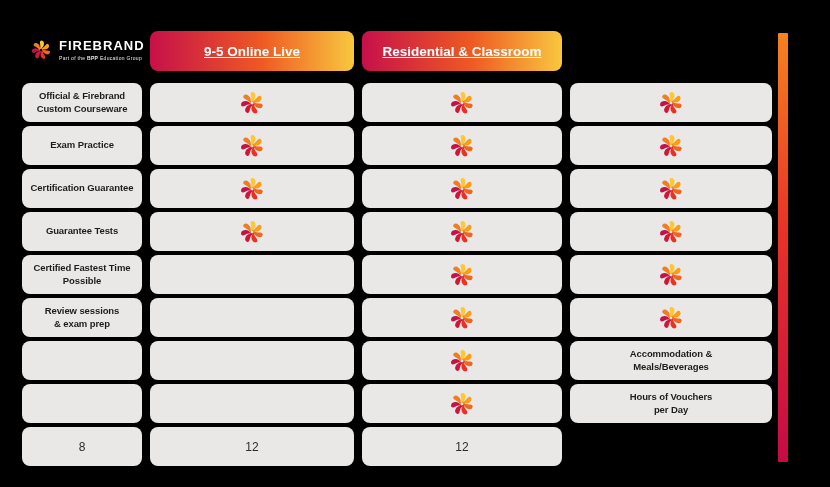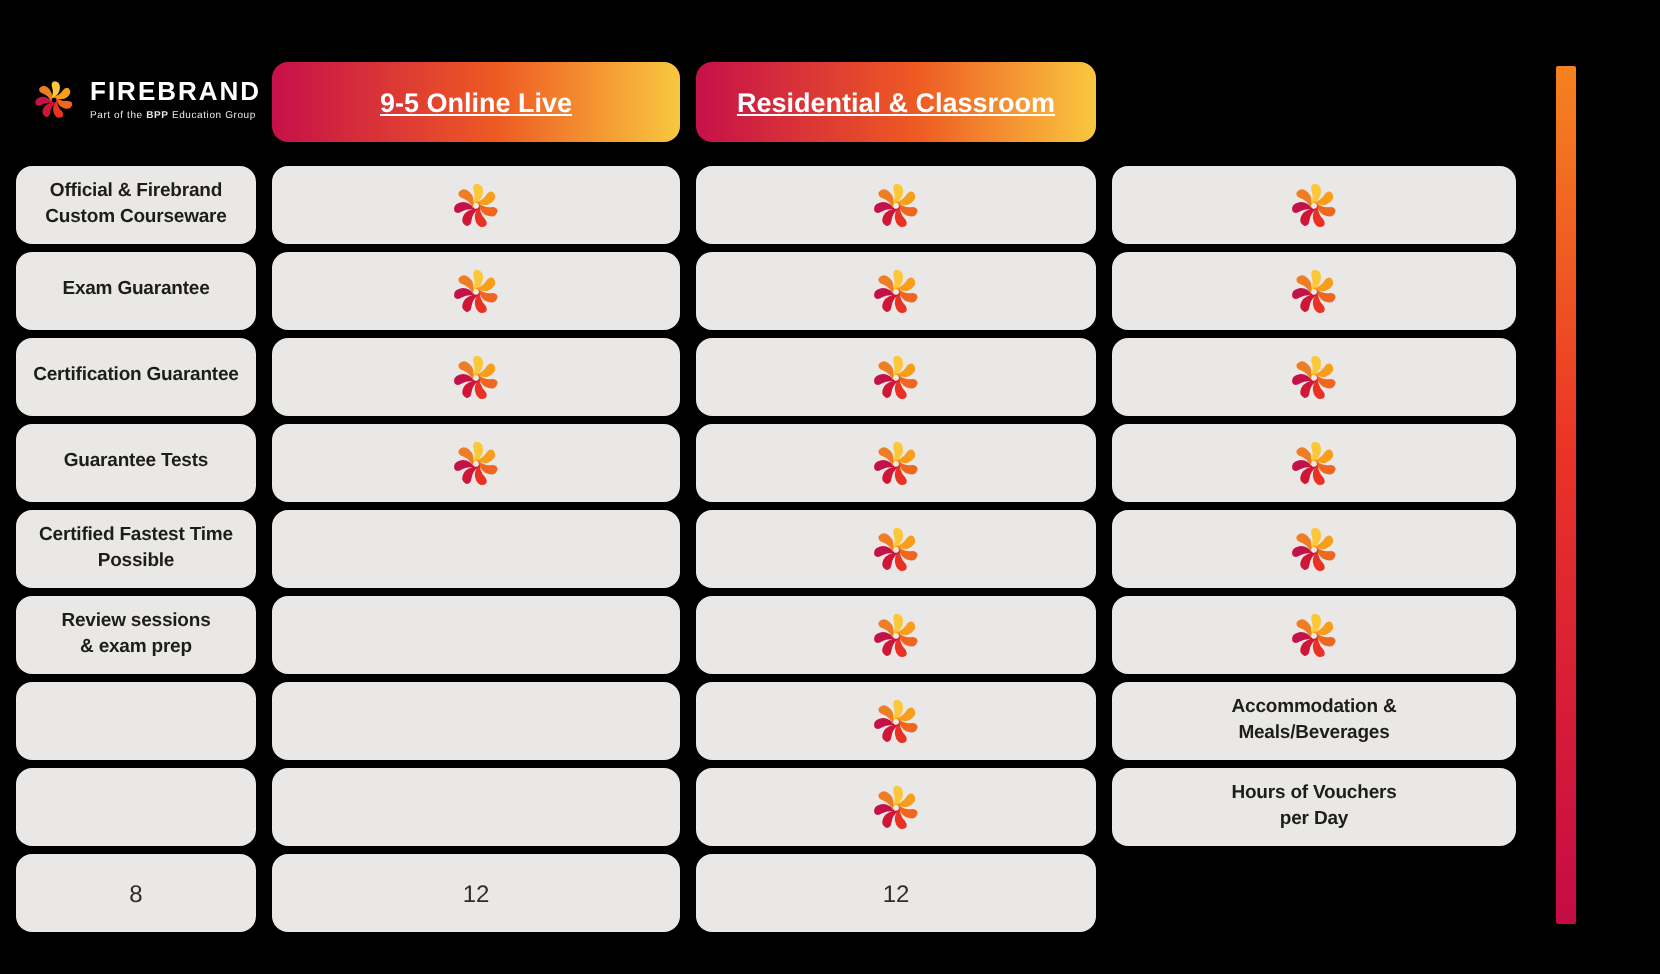--- a/index.html
+++ b/index.html
@@ -4,21 +4,21 @@
 <style>
   html, body { margin: 0; padding: 0; }
   body {
     width: 830px; height: 487px;
     background: #000;
     font-family: "Liberation Sans", sans-serif;
     overflow: hidden;
   }
   .stage { position: relative; width: 830px; height: 487px; background: var(--bg, #000); }
 
-  .table { position: absolute; left: 8px; top: 28px; }
+  .table { position: absolute; left: 22px; top: 28px; }
 
   .header-row, .body-grid {
     display: grid;
     grid-template-columns: 120px 204px 200px 202px;
     column-gap: 8px;
   }
   .body-grid { row-gap: 4px; margin-top: 11px; }
 
   .logo-cell {
     height: 44px; display: flex; align-items: center; gap: 7px;
@@ -121,21 +121,21 @@
           <svg viewBox="0 0 48 48" width="26" height="26" class="flower">
             <path d="M24 3.5 Q30.5 3.5 30.5 10.5 Q30.5 18.5 20.5 23 Q24 16.5 22 10.5 Q20.2 5 24 3.5 Z" fill="#fcc738" transform="rotate(0 24 24)"></path>
             <path d="M24 3.5 Q30.5 3.5 30.5 10.5 Q30.5 18.5 20.5 23 Q24 16.5 22 10.5 Q20.2 5 24 3.5 Z" fill="#f89e1b" transform="rotate(51.42857142857143 24 24)"></path>
             <path d="M24 3.5 Q30.5 3.5 30.5 10.5 Q30.5 18.5 20.5 23 Q24 16.5 22 10.5 Q20.2 5 24 3.5 Z" fill="#f1661f" transform="rotate(102.85714285714286 24 24)"></path>
             <path d="M24 3.5 Q30.5 3.5 30.5 10.5 Q30.5 18.5 20.5 23 Q24 16.5 22 10.5 Q20.2 5 24 3.5 Z" fill="#e93223" transform="rotate(154.28571428571428 24 24)"></path>
             <path d="M24 3.5 Q30.5 3.5 30.5 10.5 Q30.5 18.5 20.5 23 Q24 16.5 22 10.5 Q20.2 5 24 3.5 Z" fill="#cf1637" transform="rotate(205.71428571428572 24 24)"></path>
             <path d="M24 3.5 Q30.5 3.5 30.5 10.5 Q30.5 18.5 20.5 23 Q24 16.5 22 10.5 Q20.2 5 24 3.5 Z" fill="#c31247" transform="rotate(257.14285714285717 24 24)"></path>
             <path d="M24 3.5 Q30.5 3.5 30.5 10.5 Q30.5 18.5 20.5 23 Q24 16.5 22 10.5 Q20.2 5 24 3.5 Z" fill="#ef7d24" transform="rotate(308.57142857142856 24 24)"></path>
           </svg>
         </div>
-        <div class="cell label-cell">Exam Guarantee</div>
+        <div class="cell label-cell">Exam Practice</div>
         <div class="cell data-cell">
           <svg viewBox="0 0 48 48" width="26" height="26" class="flower">
             <path d="M24 3.5 Q30.5 3.5 30.5 10.5 Q30.5 18.5 20.5 23 Q24 16.5 22 10.5 Q20.2 5 24 3.5 Z" fill="#fcc738" transform="rotate(0 24 24)"></path>
             <path d="M24 3.5 Q30.5 3.5 30.5 10.5 Q30.5 18.5 20.5 23 Q24 16.5 22 10.5 Q20.2 5 24 3.5 Z" fill="#f89e1b" transform="rotate(51.42857142857143 24 24)"></path>
             <path d="M24 3.5 Q30.5 3.5 30.5 10.5 Q30.5 18.5 20.5 23 Q24 16.5 22 10.5 Q20.2 5 24 3.5 Z" fill="#f1661f" transform="rotate(102.85714285714286 24 24)"></path>
             <path d="M24 3.5 Q30.5 3.5 30.5 10.5 Q30.5 18.5 20.5 23 Q24 16.5 22 10.5 Q20.2 5 24 3.5 Z" fill="#e93223" transform="rotate(154.28571428571428 24 24)"></path>
             <path d="M24 3.5 Q30.5 3.5 30.5 10.5 Q30.5 18.5 20.5 23 Q24 16.5 22 10.5 Q20.2 5 24 3.5 Z" fill="#cf1637" transform="rotate(205.71428571428572 24 24)"></path>
             <path d="M24 3.5 Q30.5 3.5 30.5 10.5 Q30.5 18.5 20.5 23 Q24 16.5 22 10.5 Q20.2 5 24 3.5 Z" fill="#c31247" transform="rotate(257.14285714285717 24 24)"></path>
             <path d="M24 3.5 Q30.5 3.5 30.5 10.5 Q30.5 18.5 20.5 23 Q24 16.5 22 10.5 Q20.2 5 24 3.5 Z" fill="#ef7d24" transform="rotate(308.57142857142856 24 24)"></path>
           </svg>

